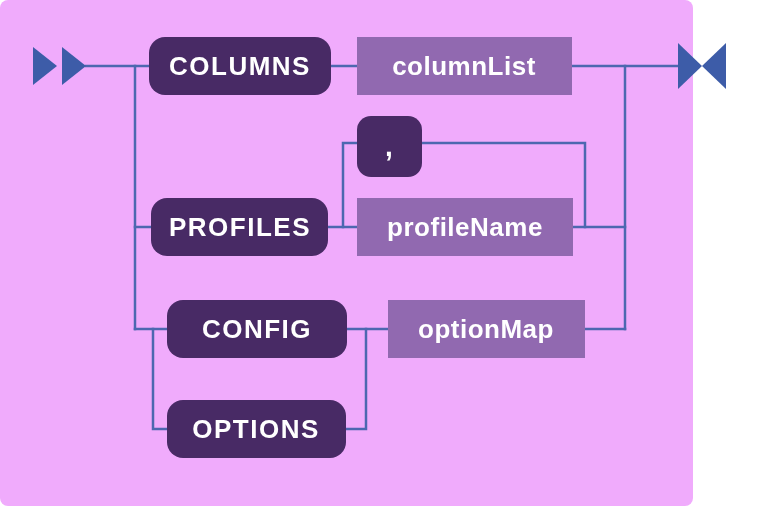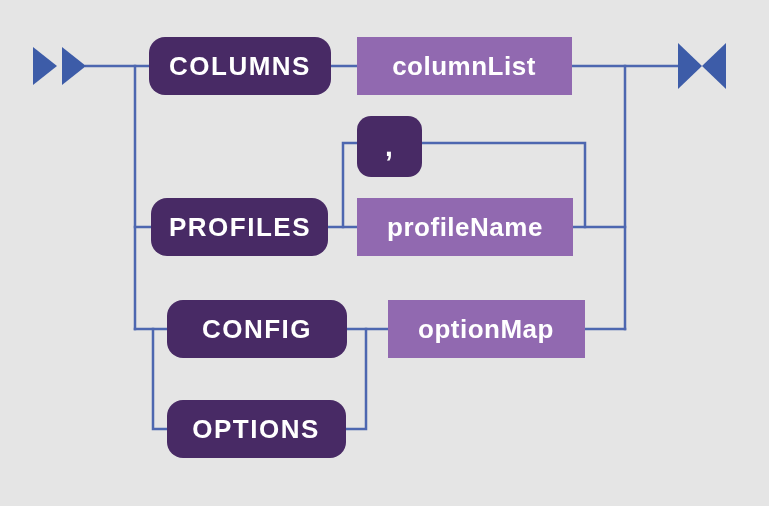--- a/index.html
+++ b/index.html
@@ -6,23 +6,24 @@
     margin: 0;
     padding: 0;
     background: #ffffff;
     width: 769px;
     height: 506px;
     overflow: hidden;
     font-family: "Liberation Sans", sans-serif;
   }
   .stage {
     position: relative;
-    width: 769px;
+    width: 693px;
     height: 506px;
-    background: #e5e5e5;
+    background: #f0abfc;
+    border-radius: 8px;
   }
   svg { display: block; }
   .rail {
     fill: none;
     stroke-width: 2.5;
     stroke-linecap: square;
     stroke-linejoin: miter;
   }
   .node-label {
     font-family: "Liberation Sans", sans-serif;

